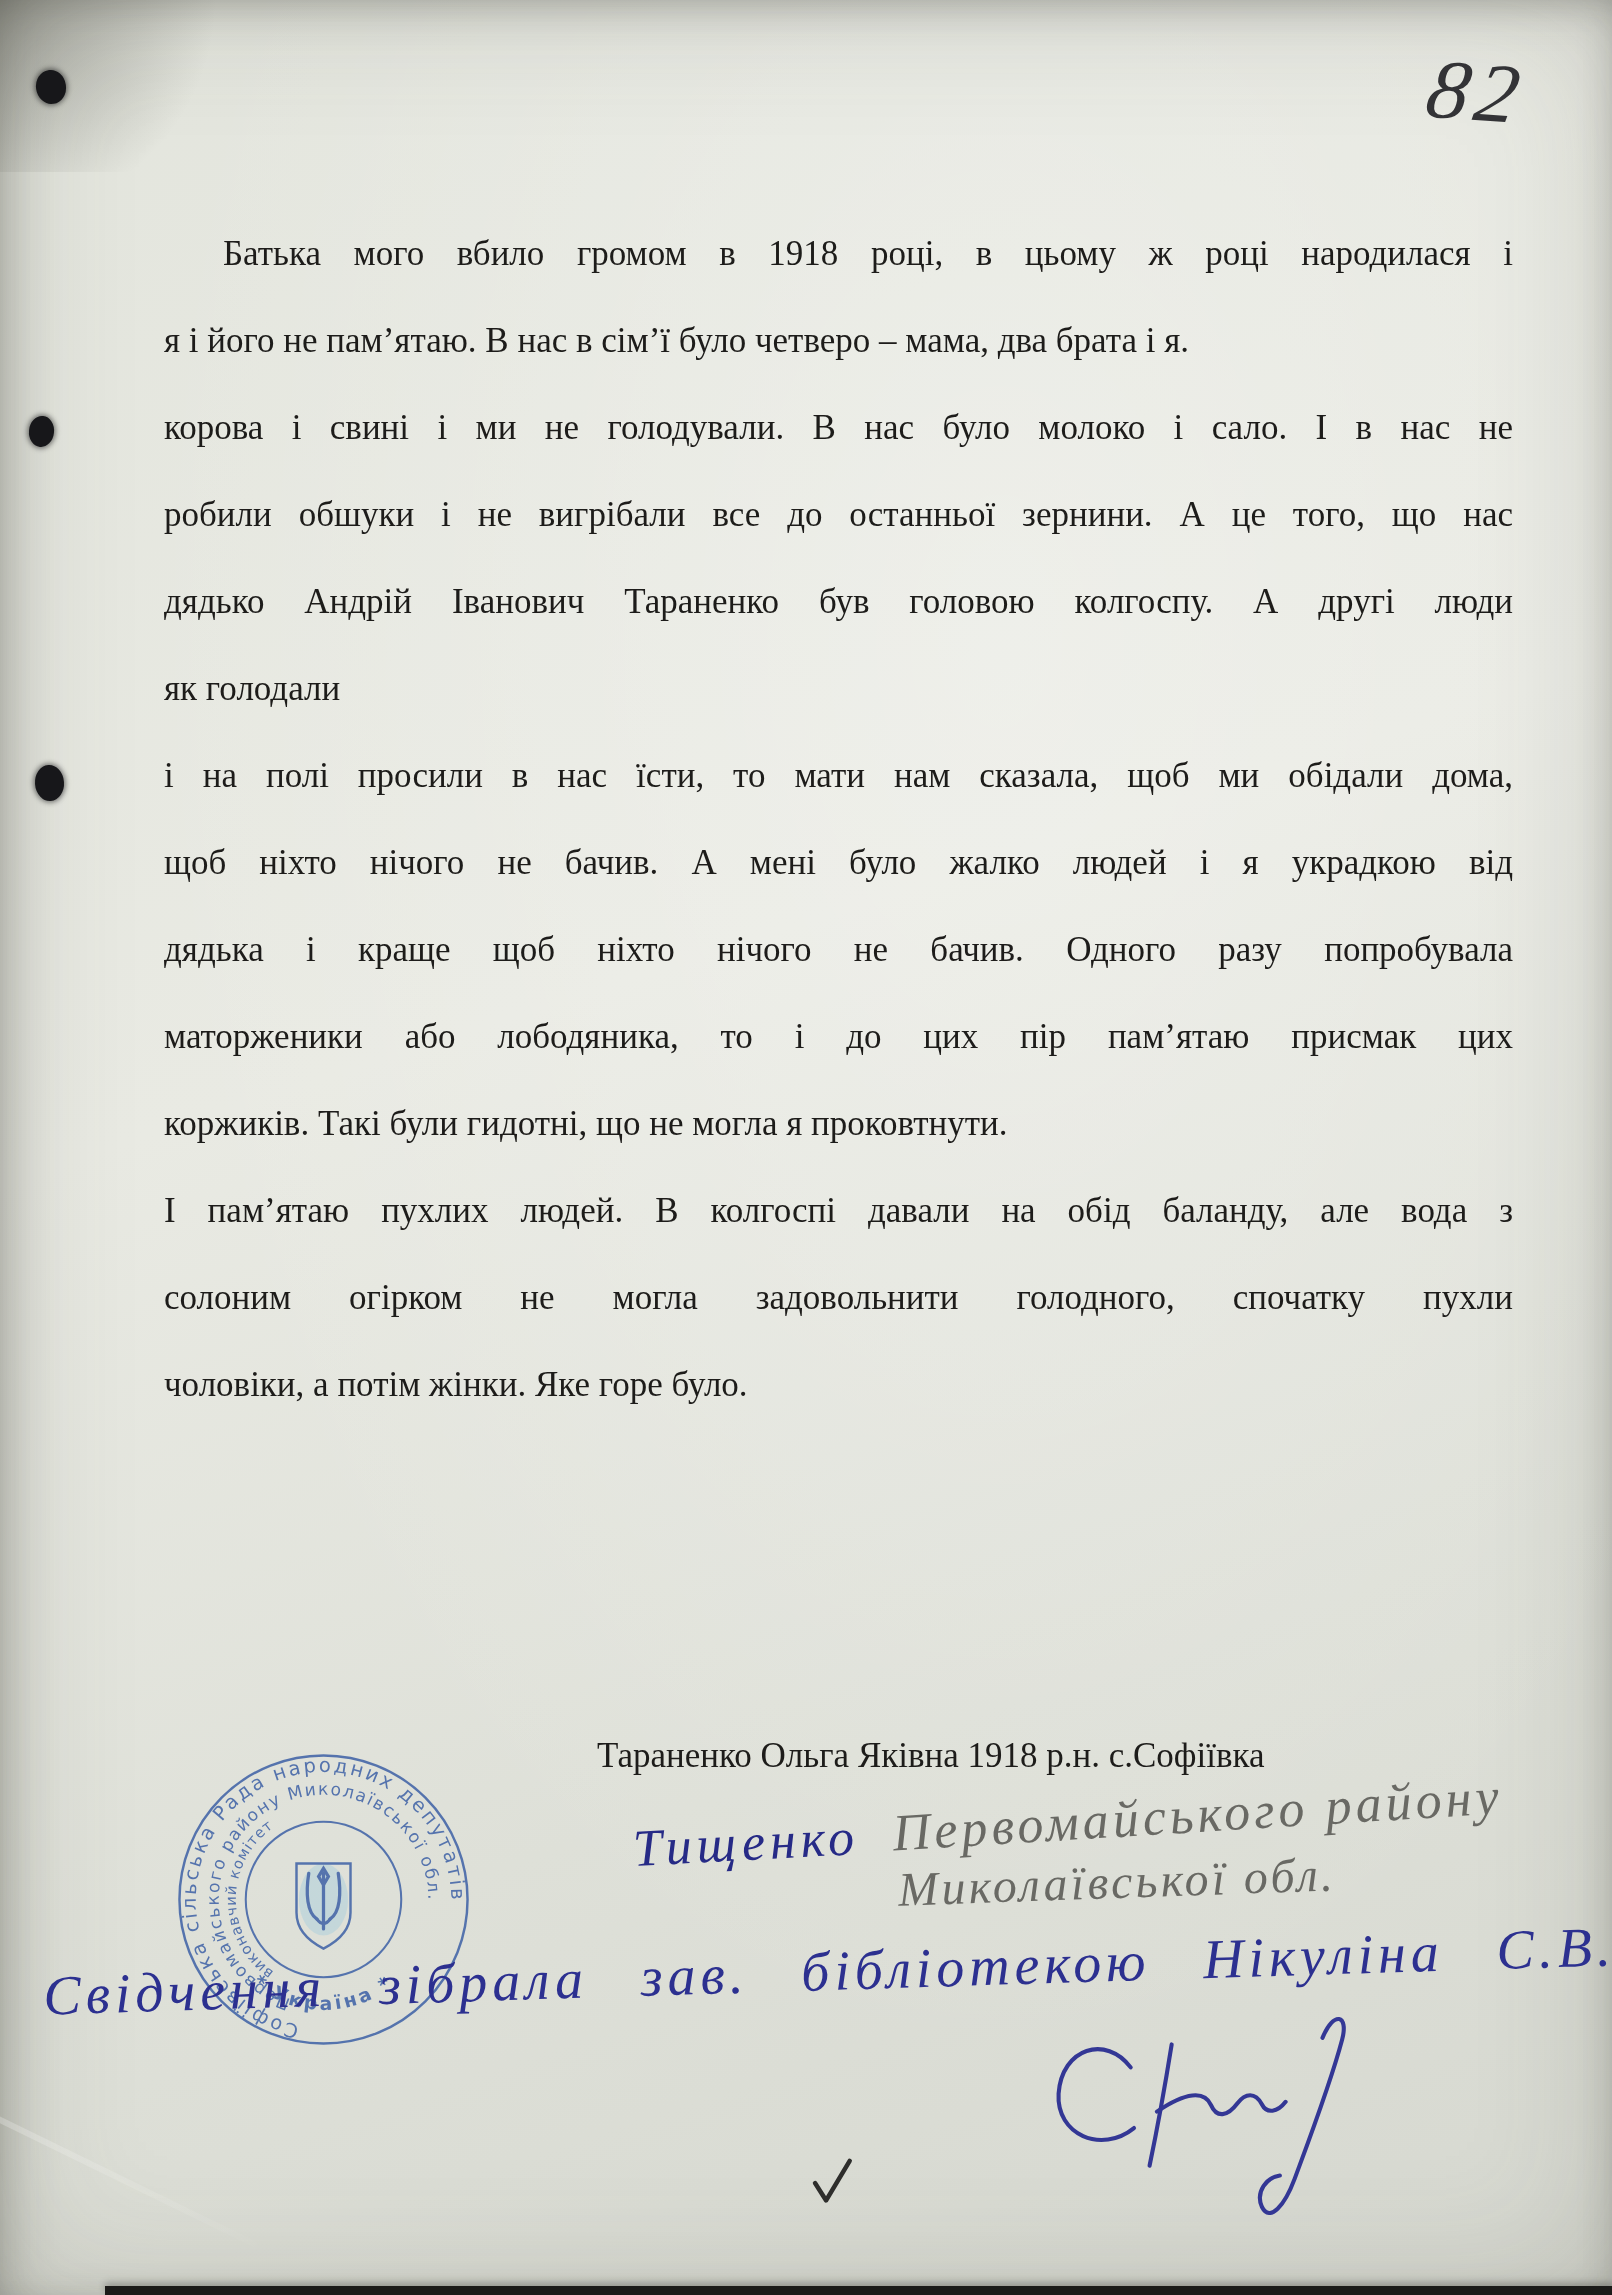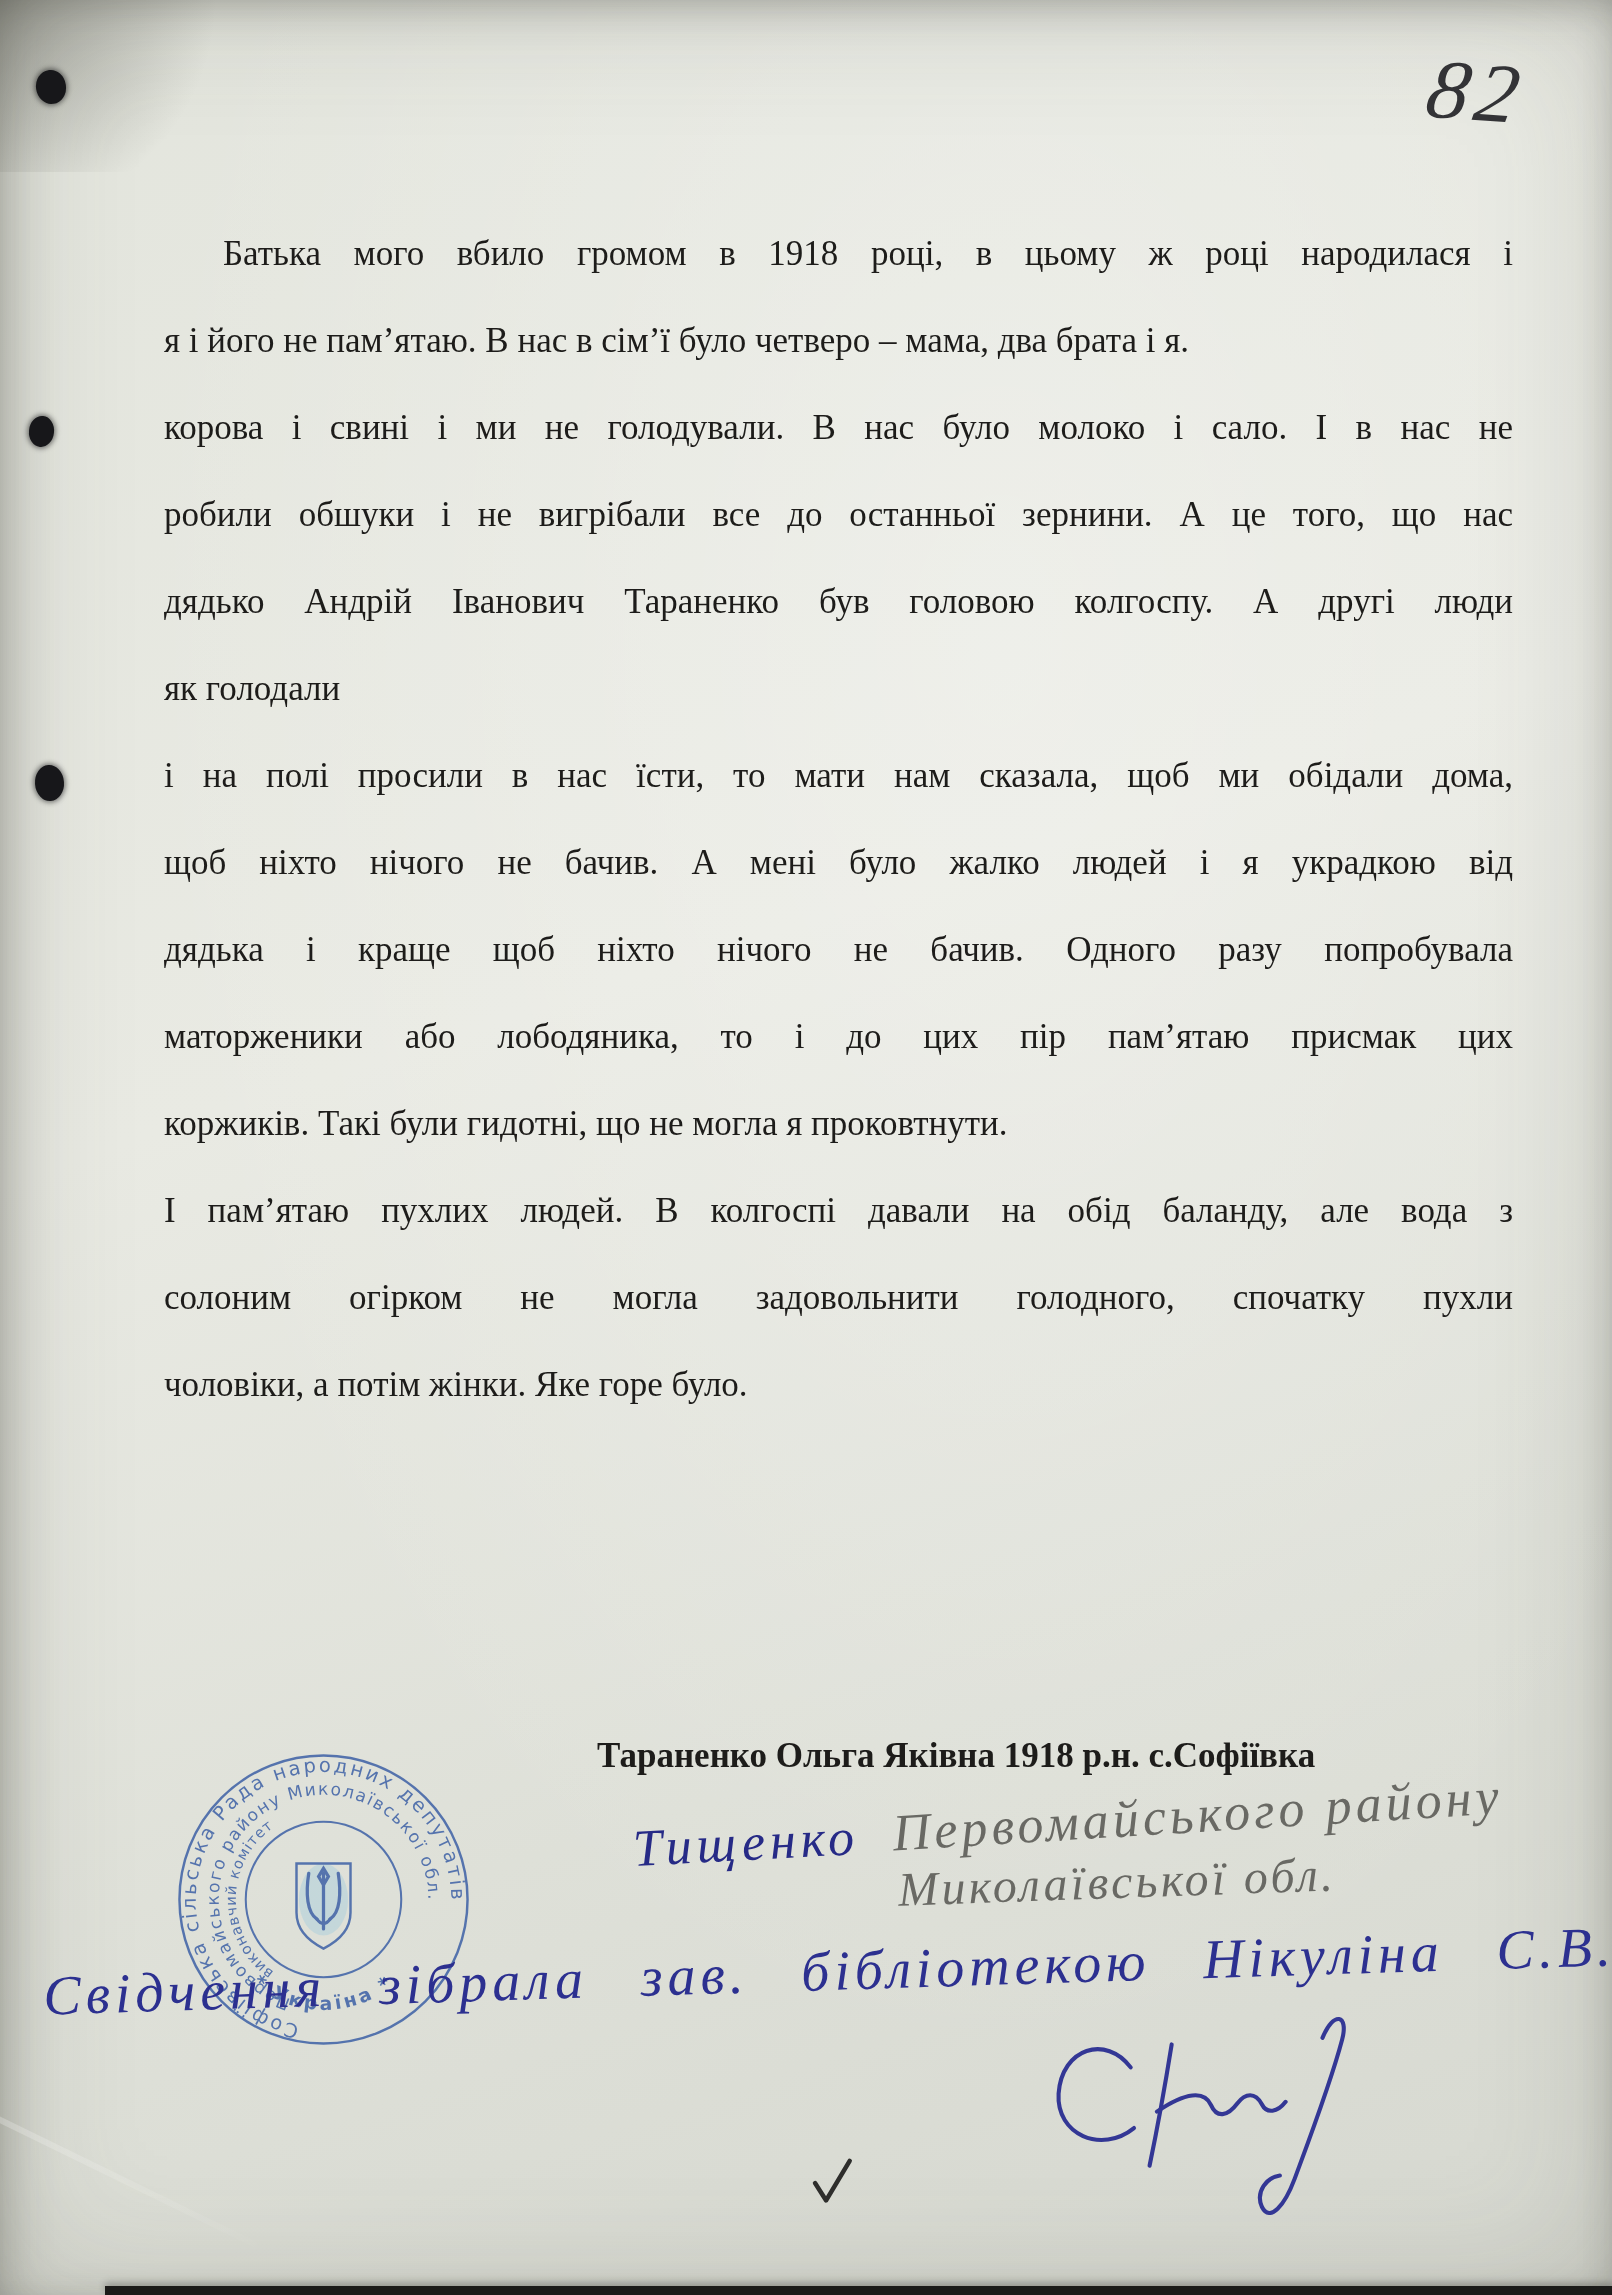--- a/index.html
+++ b/index.html
@@ -43,21 +43,21 @@
   .tline{
     height:87px;line-height:87px;
     white-space:nowrap;
     text-align:justify;
     text-align-last:justify;
   }
   .tline.indent{padding-left:59px;}
   .tline.last{text-align:center;text-align-last:left;}
   .attribution{
     position:absolute;left:597px;top:1736px;
-    font-size:35px;color:#1d1c1a;white-space:nowrap;font-weight:bold;
+    font-size:35px;color:#1d1c1a;white-space:nowrap;
   }
   .hw{position:absolute;white-space:nowrap;font-style:italic;}
   .hw-tyshchenko{
     left:633px;top:1813px;font-size:52px;color:#262a86;
     letter-spacing:4.9px;transform:rotate(-3deg);
   }
   .hw-pencil1{
     left:892px;top:1785px;font-size:52px;color:#5d5d58;
     letter-spacing:4.1px;transform:rotate(-3.5deg);opacity:.9;
   }

